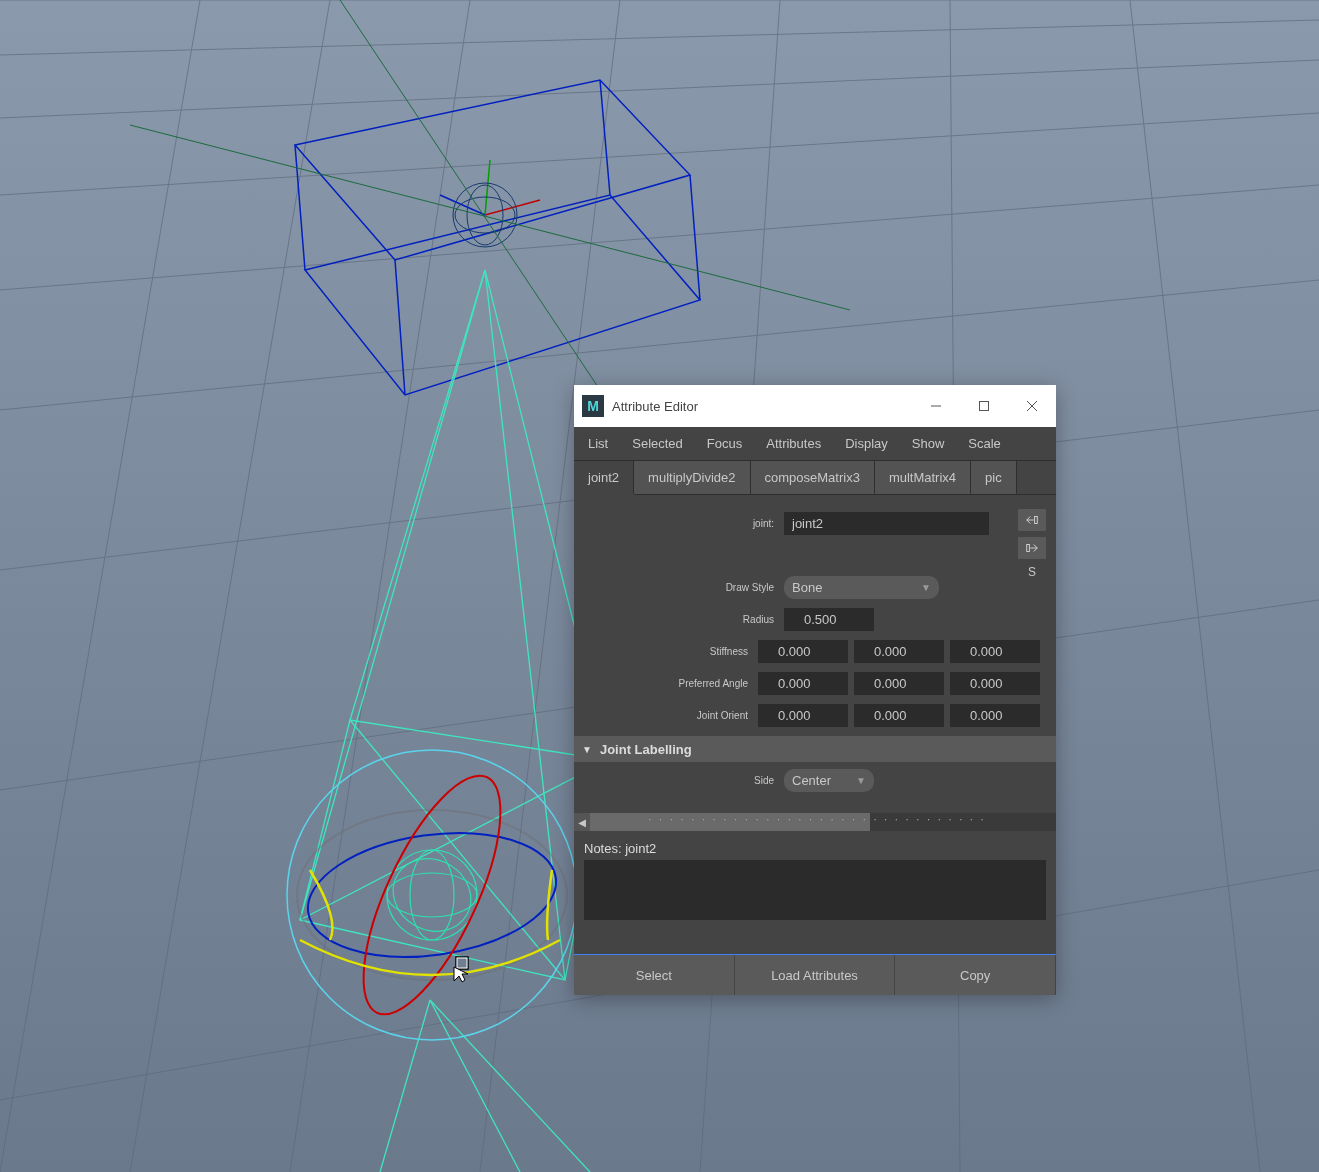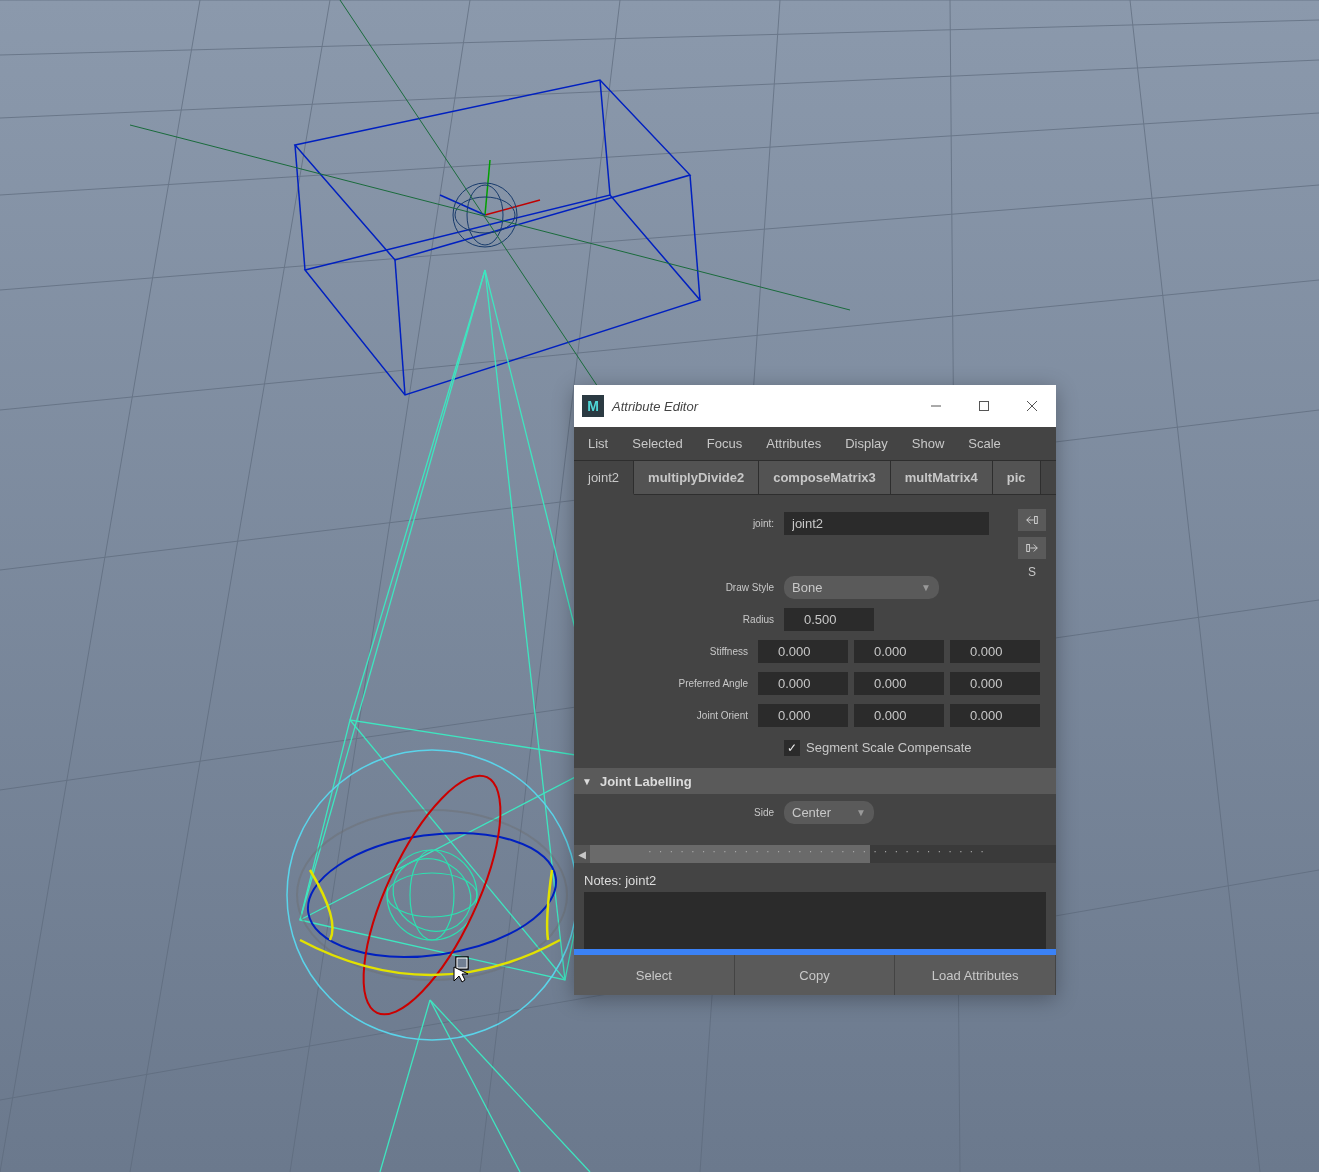--- a/index.html
+++ b/index.html
@@ -25,21 +25,21 @@
     padding: 0 0 0 8px;
     color: #333;
   }
   .titlebar .app-icon {
     width: 22px; height: 22px;
     background: #2b3a42;
     display: flex; align-items: center; justify-content: center;
     color: #4fd8d8; font-weight: bold; font-size: 14px;
     margin-right: 8px;
   }
-  .titlebar .title { flex: 1; font-size: 13px; color: #444; font-style: italic; }
+  .titlebar .title { flex: 1; font-size: 13px; color: #444; }
   .winbtn { width: 48px; height: 100%; display: flex; align-items:center; justify-content:center; color: #555; }
   .winbtn svg { width: 12px; height: 12px; }
 
   .menubar {
     height: 34px;
     background: #444444;
     display: flex; align-items: center;
     padding: 0 14px;
     gap: 24px;
     border-bottom: 1px solid #2e2e2e;
@@ -54,21 +54,21 @@
   }
   .tab {
     padding: 0 14px;
     display: flex; align-items: center;
     font-size: 13px;
     color: #c8c8c8;
     border-right: 1px solid #2e2e2e;
     background: #3a3a3a;
   }
   .tab.active { background: #444444; border-bottom: 2px solid #444444; margin-bottom:-1px;}
-  .tab:not(.active){ background:#535353;font-weight:bold;}
+  .tab:not(.active){ background:#535353;}
 
   .form-area {
     flex: 1;
     overflow: hidden;
     background: #444444;
     position: relative;
     padding: 14px 10px 0 10px;
   }
   .sidebtns {
     position: absolute;
@@ -105,21 +105,21 @@
 
   .hscroll{ position:relative; height:18px; margin: 2px -10px 2px -10px; background:#3a3a3a; display:flex; align-items:center;}
   .hscroll .lar{width:16px;height:100%;background:#555;display:flex;align-items:center;justify-content:center;font-size:10px;}
   .hscroll .track{flex:1;background:#3a3a3a;position:relative;height:100%;}
   .hscroll .thumb{position:absolute;left:0;width:60%;height:100%;background:#6a6a6a;}
   .dots{position:absolute; right:70px; bottom:6px; font-size:11px; color:#aaa; letter-spacing:2px;}
 
   .notes-row{ padding:8px 0 4px 0; font-weight:normal; color:#dcdcdc;}
   .notes-box{ background:#2b2b2b; height:60px; margin-bottom:0;}
 
-  .footer-btns{ display:flex; border-top:6px solid #3b82f6;}
+  .footer-btns{ display:flex; border-top:1px solid #3b82f6;}
   .fbtn{ flex:1; height:40px; background:#5a5a5a; display:flex; align-items:center; justify-content:center; border-right:1px solid #444; color:#c8c8c8;}
 
   
   .cursor{position:absolute; left:450px; top:955px; pointer-events:none;}
   .cursor svg{width:24px;height:28px;}
 </style>
 </head>
 <body>
 
 <div class="viewport">
@@ -293,25 +293,20 @@
       <input class="val-input num" value="0.000" style="">
     </div>
 
     <div class="row">
       <div class="lbl">Joint Orient</div>
       <input class="val-input num" value="0.000" style="">
       <input class="val-input num" value="0.000" style="">
       <input class="val-input num" value="0.000" style="">
     </div>
 
-    <div class="row">
-      <div class="lbl"></div>
-      <span class="check on"></span>
-      <span>Segment Scale Compensate</span>
-    </div>
 
     <div class="section-head">
       <span class="arrow">▼</span>
       <span>Joint Labelling</span>
     </div>
 
     <div class="row" style="margin-bottom:18px">
       <div class="lbl">Side</div>
       <div class="select-box" style="width:90px">
         <span>Center</span>
@@ -326,22 +321,22 @@
         </div>
       <div class="dots">· · · · · · · · · · · · · · · · · · · · · · · · · · · · · · · ·</div>
     </div>
 
     <div class="notes-row">Notes:  joint2</div>
     <div class="notes-box"></div>
   </div>
 
   <div class="footer-btns">
     <div class="fbtn">Select</div>
+    <div class="fbtn">Load Attributes</div>
     <div class="fbtn">Copy </div>
-    <div class="fbtn">Load Attributes</div>
   </div>
 </div>
 
 <div class="cursor">
   <svg viewBox="0 0 24 28">
     <rect x="6" y="2" width="12" height="12" fill="none" stroke="#000" stroke-width="1.5"></rect>
     <rect x="7" y="3" width="10" height="10" fill="none" stroke="#fff" stroke-width="1"></rect>
     <path d="M4 12 L4 26 L9 21 L12 27 L15 25 L12 19 L18 19 Z" fill="#fff" stroke="#000" stroke-width="1"></path>
   </svg>
 </div>

